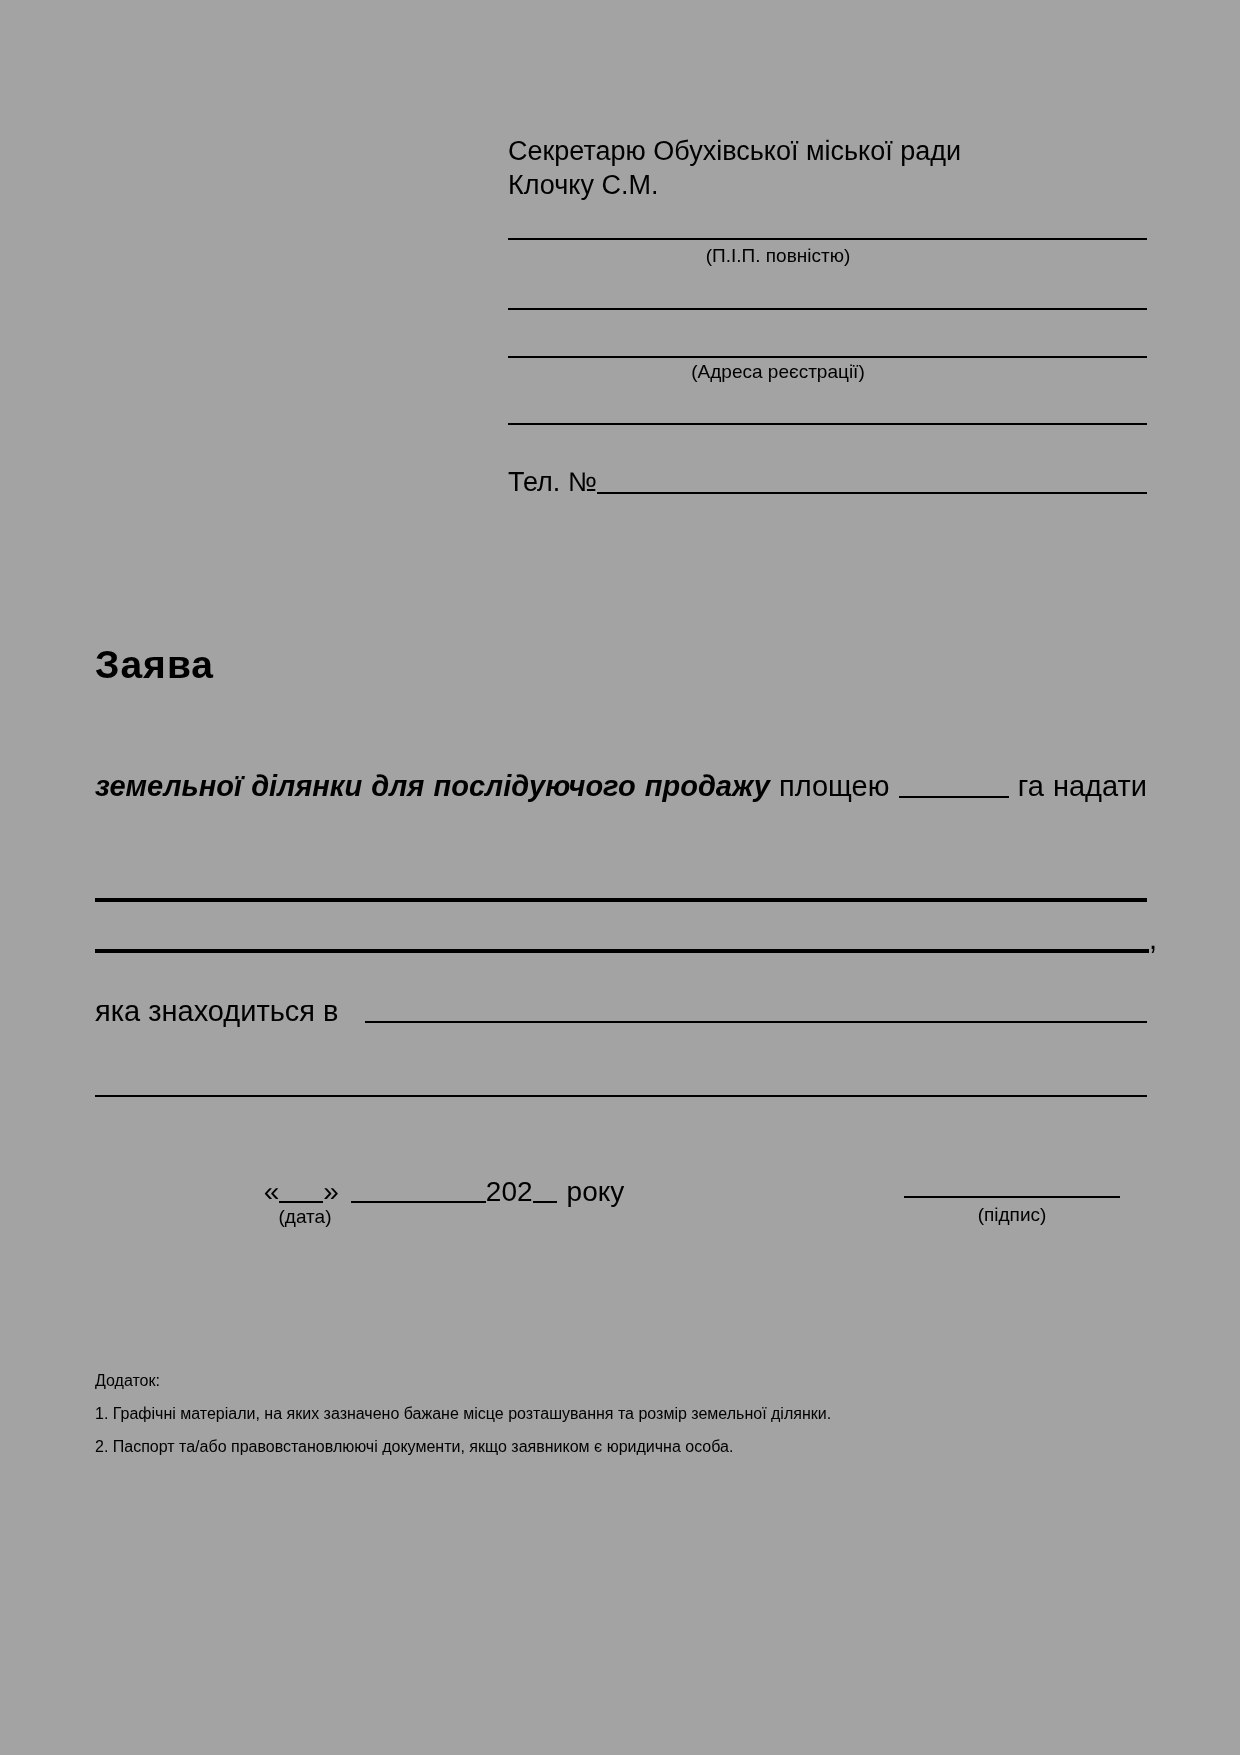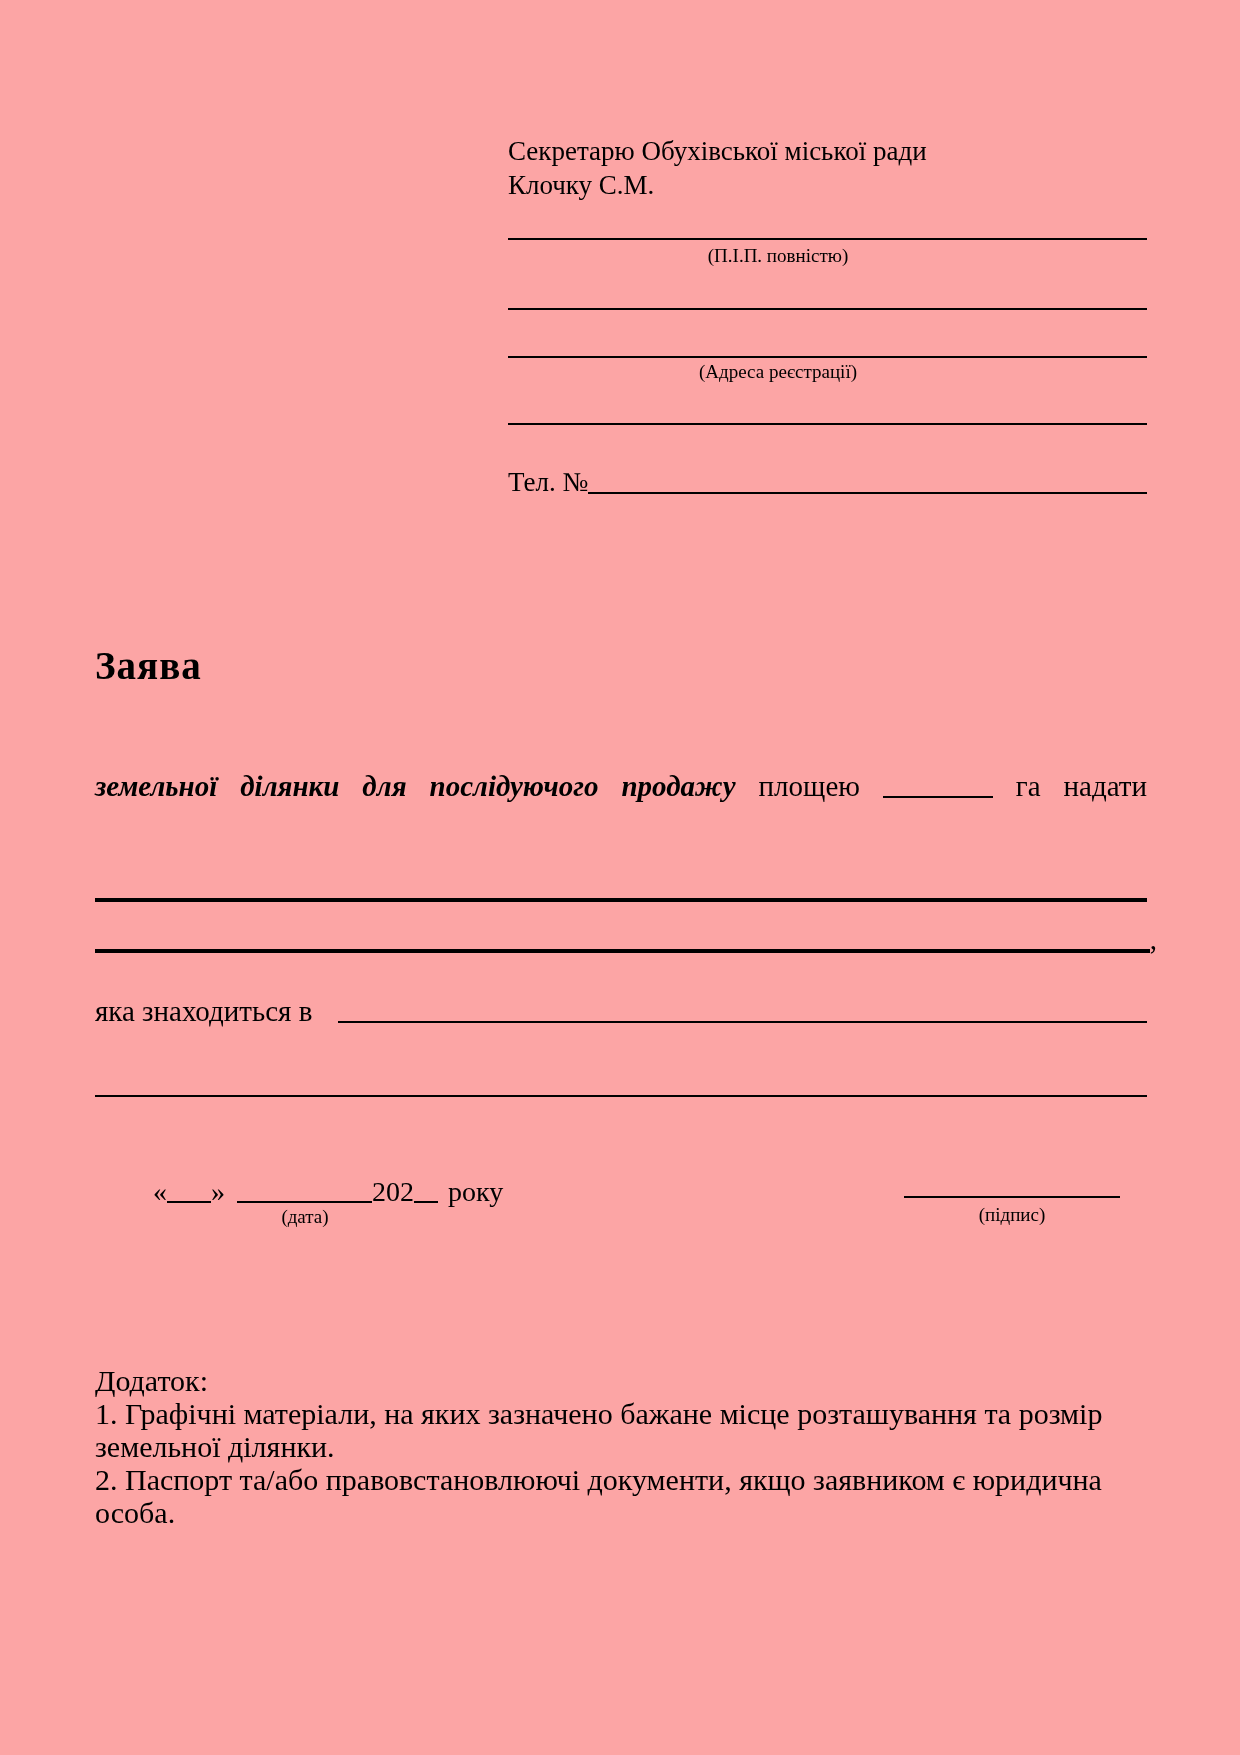--- a/index.html
+++ b/index.html
@@ -1,37 +1,37 @@
 <!DOCTYPE html>
 <html><head>
 <meta charset="utf-8">
 <style>
   * { margin:0; padding:0; box-sizing:border-box; }
   html,body { background:#ffffff; }
   .page {
-    position:relative; width:1240px; height:1755px; background:#fca5a5; color:#000;
-    font-family:Liberation Serif, serif; overflow:hidden;
+    position:relative; width:1240px; height:1755px; background:#a3a3a3; color:#000;
+    font-family:Liberation Sans, sans-serif; overflow:hidden;
   }
   .hline { position:absolute; height:0; border-bottom:2px solid #000; }
   .hline.bold { border-bottom-width:4px; }
   .caption { position:absolute; font-size:19px; text-align:center; color:#000; }
   .addressee { position:absolute; left:508px; top:134px; font-size:27px; line-height:34px; }
-  .row { position:absolute; display:flex; align-items:flex-end; }
+  .row { position:absolute; display:flex; align-items:flex-end;justify-content:center; }
   .row .fill { flex:1 1 auto; border-bottom:2px solid #000; margin-bottom:5px; }
   .title { position:absolute; left:95px; top:643px; width:1052px; text-align:left;
            font-size:39px; font-weight:bold; letter-spacing:1px; }
   .pline { position:absolute; left:95px; width:1052px; font-size:29px;
            text-align:justify; text-align-last:justify; white-space:normal; }
   .pline .em, .em { font-weight:bold; font-style:italic; }
   .iblank { display:inline-block; width:110px; border-bottom:2px solid #000;
             position:relative; top:2px; }
   .body-font { font-size:29px; }
   .dfill { border-bottom:2px solid #000; margin-bottom:6px; }
   .attachments { position:absolute; left:95px; top:1364px; width:1070px;
-                 font-size:30px; line-height:33px; }
+                 font-size:16px; line-height:33px; }
 </style>
 </head>
 <body>
 
 <div class="page">
 
   <div class="addressee">
     <div>Секретарю Обухівської міської ради</div>
     <div>Клочку С.М.</div>
   </div>

